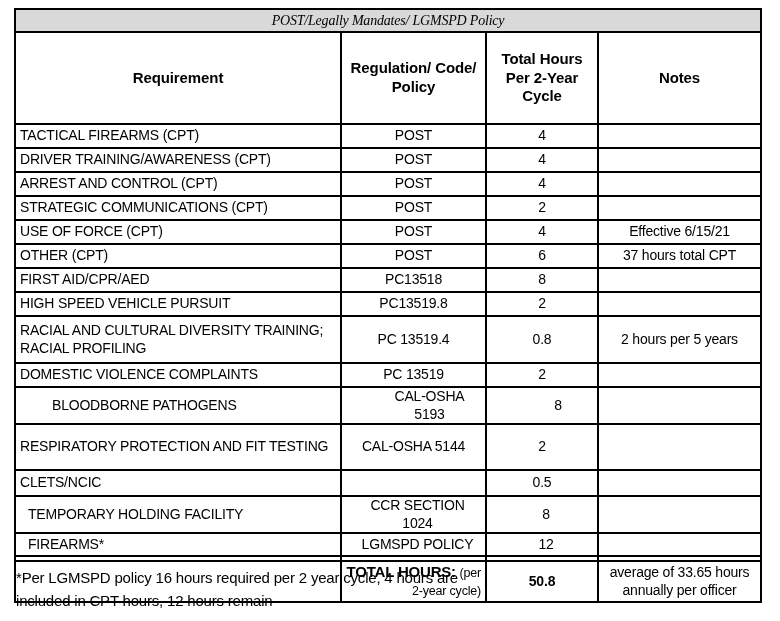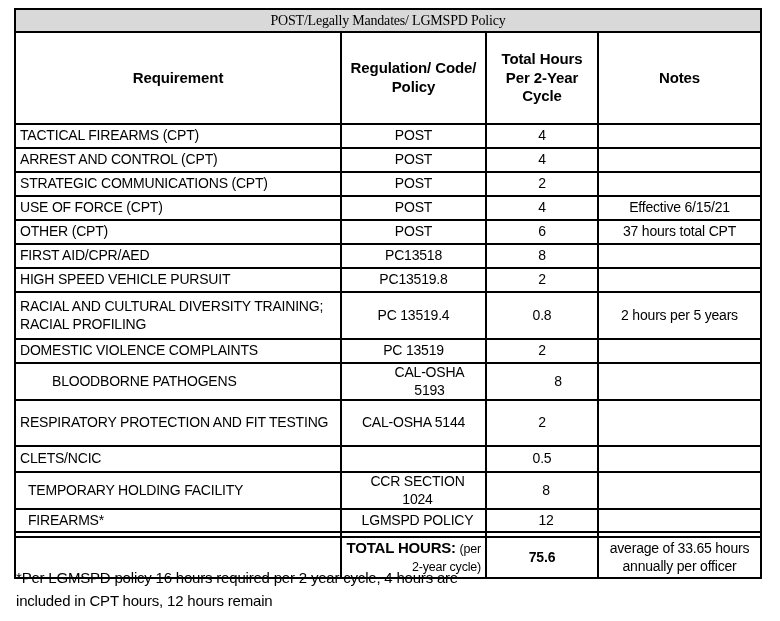--- a/index.html
+++ b/index.html
@@ -41,20 +41,21 @@
   td.title-cell {
     height: 21px;
     background: #d9d9d9;
     text-align: center;
     font-family: "Liberation Serif", serif;
     font-size: 17px;
     letter-spacing: 0;
     border: 1px solid #000000;
     border-bottom: 3px solid #000000;
     padding: 1px 4px 2px 4px;
+    font-style: italic;
   }
   tr.header-row td {
     height: 90px;
     font-weight: bold;
     text-align: center;
     font-size: 15px;
     letter-spacing: -0.1px;
   }
   td.req-cell  { text-align: left; border-radius: 7px; }
   td.reg-cell  { text-align: center; margin-left: 6px; }
@@ -117,20 +118,26 @@
       <td>Notes</td>
     </tr>
 
     <tr class="row-std">
       <td class="req-cell">TACTICAL FIREARMS (CPT)</td>
       <td class="reg-cell">POST</td>
       <td class="hrs-cell">4</td>
       <td class="note-cell"></td>
     </tr>
     <tr class="row-std">
+      <td class="req-cell">DRIVER TRAINING/AWARENESS (CPT)</td>
+      <td class="reg-cell">POST</td>
+      <td class="hrs-cell">4</td>
+      <td class="note-cell"></td>
+    </tr>
+    <tr class="row-std">
       <td class="req-cell">ARREST AND CONTROL (CPT)</td>
       <td class="reg-cell">POST</td>
       <td class="hrs-cell">4</td>
       <td class="note-cell"></td>
     </tr>
     <tr class="row-std">
       <td class="req-cell">STRATEGIC COMMUNICATIONS (CPT)</td>
       <td class="reg-cell">POST</td>
       <td class="hrs-cell">2</td>
       <td class="note-cell"></td>
@@ -207,21 +214,21 @@
       <td></td>
       <td></td>
       <td></td>
       <td></td>
     </tr>
 
     <tr class="total-row">
       <td class="req-cell"></td>
       <td class="total-label-cell"><span class="total-label">TOTAL HOURS:</span> <span class="total-label-note preline">(per
 2-year cycle)</span></td>
-      <td class="hrs-cell total-hours">75.6</td>
+      <td class="hrs-cell total-hours">50.8</td>
       <td class="note-cell total-notes preline">average of 33.65 hours
 annually per officer</td>
     </tr>
   </tbody>
     </table>
 
   <div class="footnote">*Per LGMSPD policy 16 hours required per 2 year cycle, 4 hours are
 included in CPT hours, 12 hours remain</div>
 
 </div>

